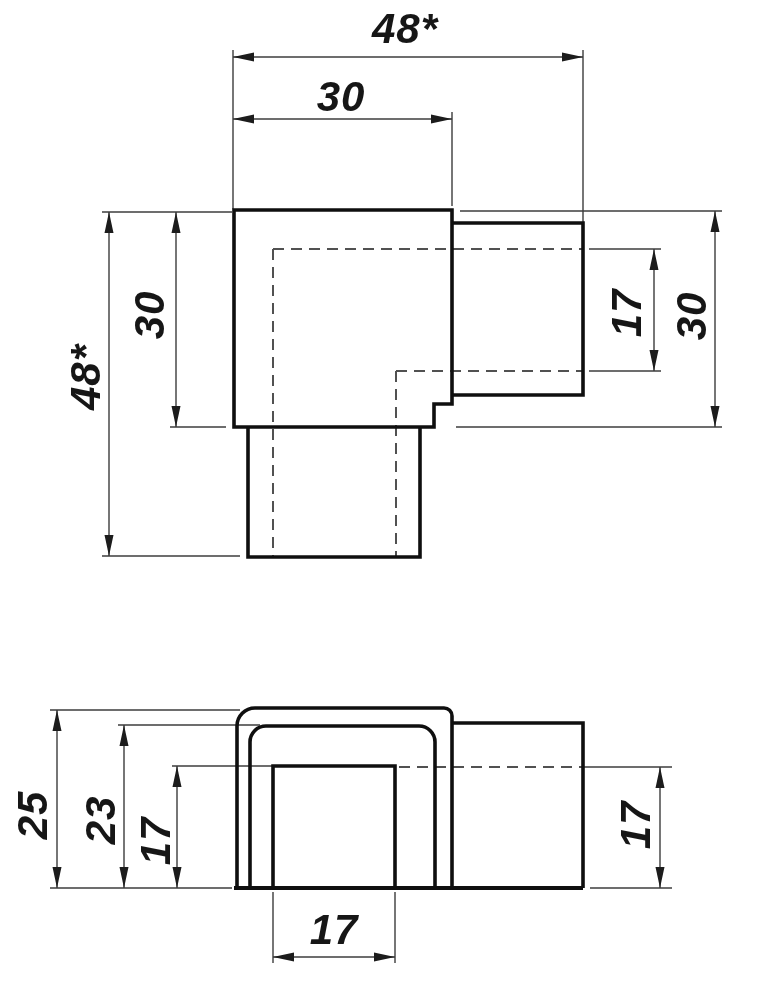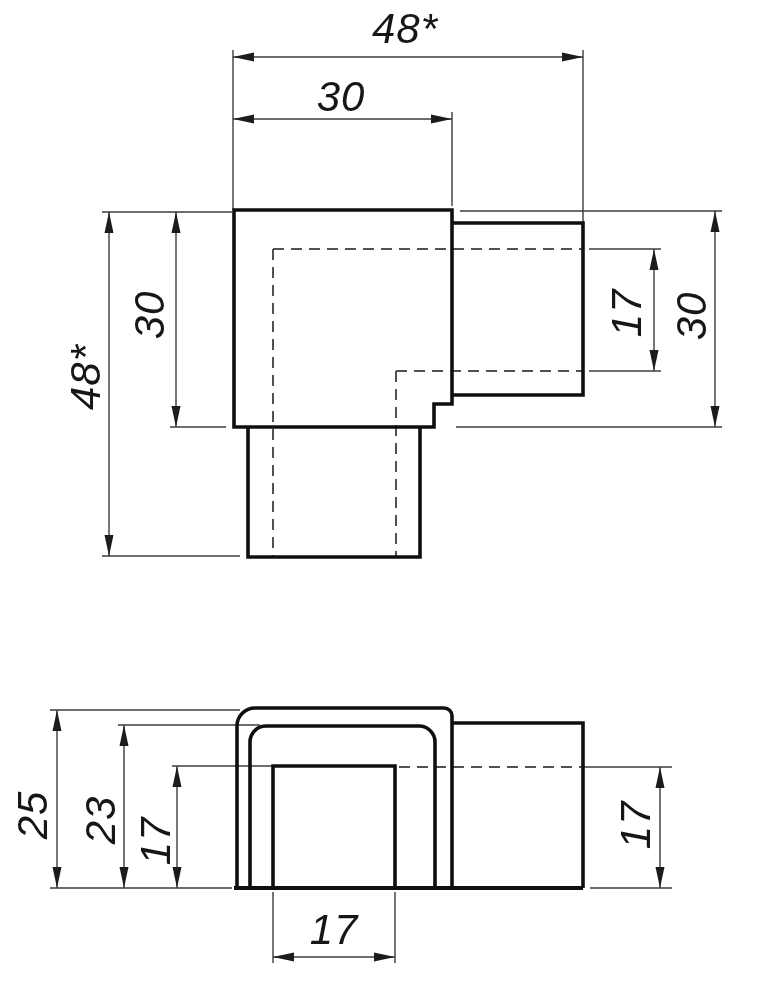--- a/index.html
+++ b/index.html
@@ -1,20 +1,20 @@
 <!DOCTYPE html>
 <html><head>
 <meta charset="utf-8">
 <style>
   html,body{margin:0;padding:0;}
   body{
     width:779px;height:986px;background:#ffffff;position:relative;overflow:hidden;
     font-family:"Liberation Sans",sans-serif;
   }
-  .sheet{position:absolute;left:0;top:0;width:779px;height:986px;}
+  .sheet{position:absolute;left:0;top:0;width:779px;height:986px;font-weight:bold;}
   svg{position:absolute;left:0;top:0;}
   .dim-label{
     position:absolute;
     font-family:"Liberation Sans",sans-serif;
     font-style:italic;
     font-size:42px;
     line-height:1;
     color:#161616;
     white-space:nowrap;
     transform:translate(-50%,-50%);

